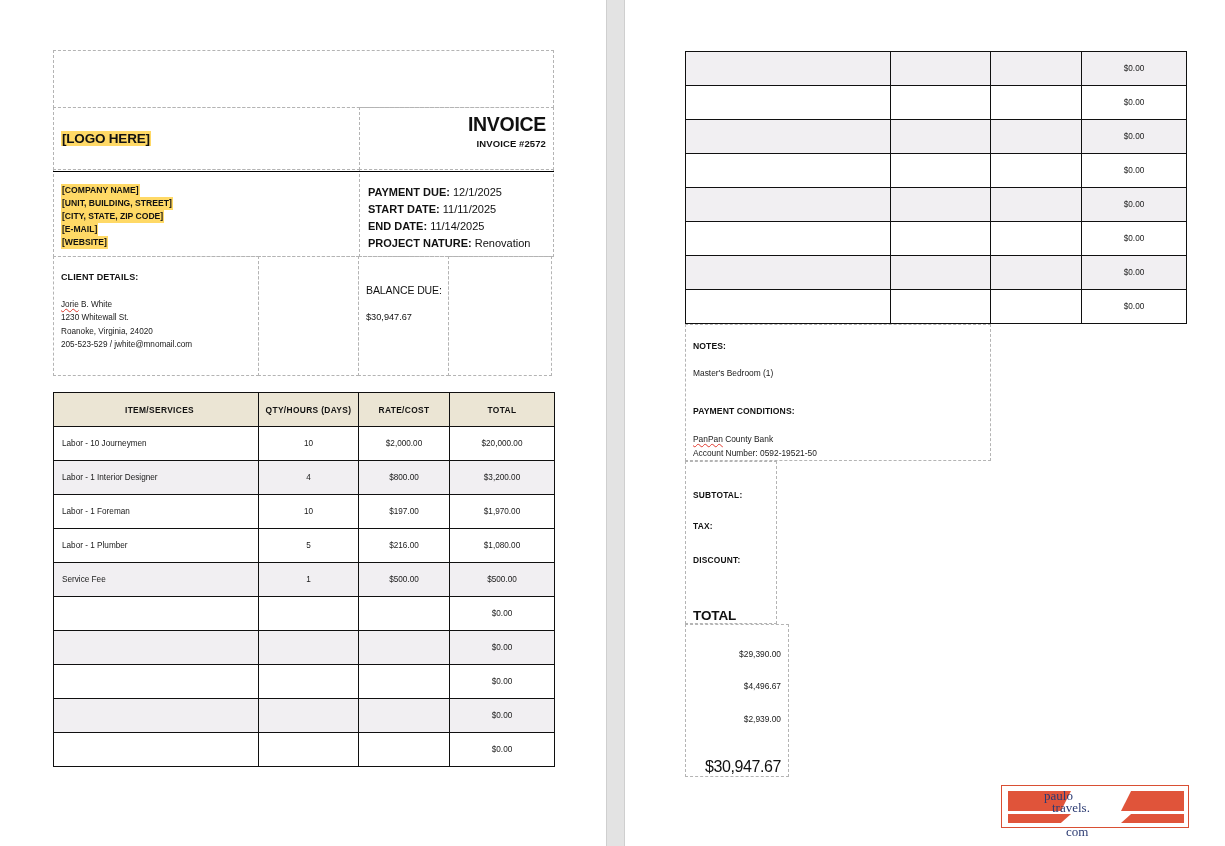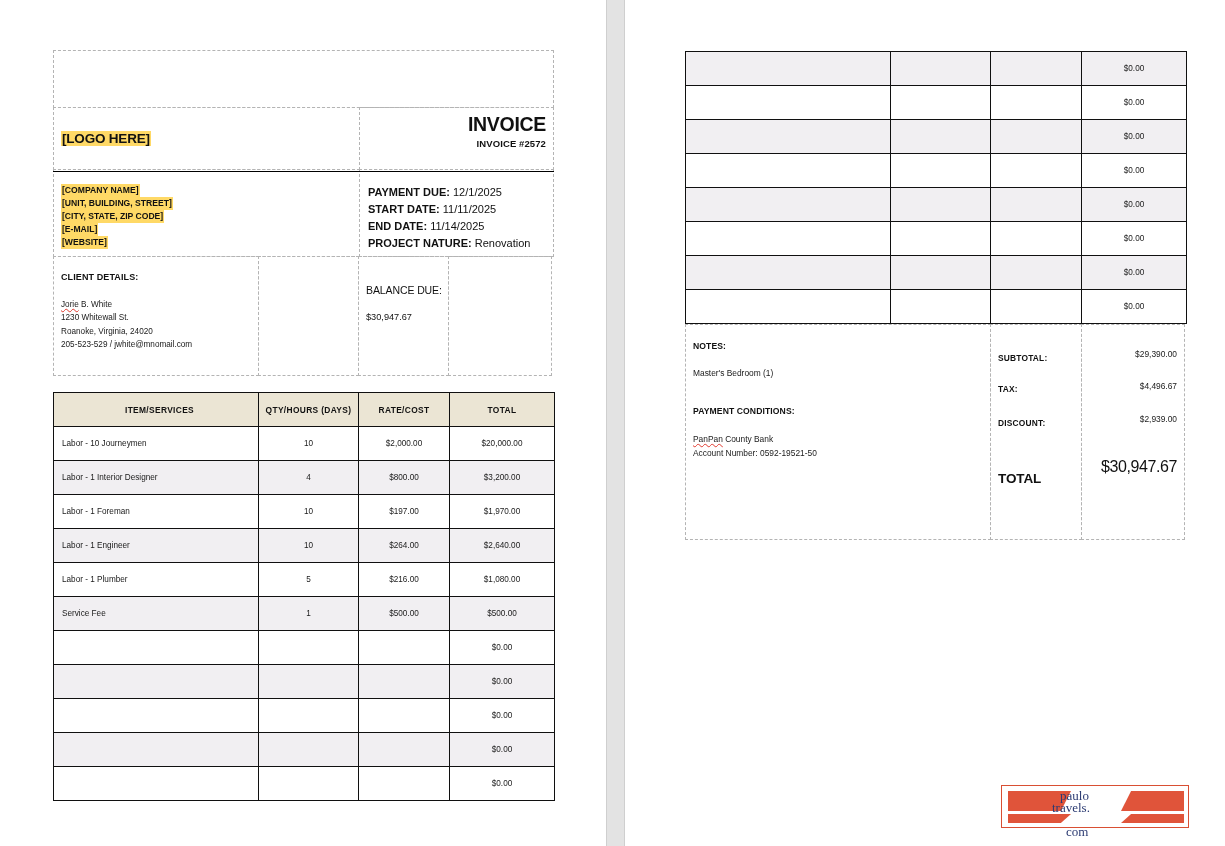--- a/index.html
+++ b/index.html
@@ -188,20 +188,21 @@
   }
 
   
   #summary-block {
     position: absolute;
     left: 60px;
     top: 324px;
     width: 501px;
     height: 216px;
     display: flex;
+    flex-direction: column;
   }
   .sumcell {
     border: 1px dashed #b4b4b4;
     margin-right: -1px;
     height: 216px;
   }
   #notes-cell   { width: 306px; padding: 16px 0 0 7px; }
   #totlabel-cell{ width: 92px;  padding: 28px 0 0 7px; }
   #totvalue-cell{ width: 104px; padding: 24px 7px 0 0; text-align: right; }
 
@@ -261,21 +262,21 @@
   #brand-text {
     position: absolute;
     left: 0; top: 0;
     width: 188px; height: 43px;
     font-family: "Liberation Serif", serif;
     color: #2b3a72;
     font-size: 13px;
     line-height: 1.08;
     z-index: 2;
   }
-  #brand-line1 { position: absolute; left: 58px; top: 3px; font-family: Liberation Serif, serif;  }
+  #brand-line1 { position: absolute; left: 42px; top: 3px; font-family: Liberation Serif, serif;  }
   #brand-line2 { position: absolute; left: 50px; top: 15px; }
   #brand-line3 { position: absolute; left: 64px; top: 39px; }
 </style>
 </head>
 <body>
 
 <div id="page-gutter"></div>
 
 <div class="sheet" id="sheet-left">
 
@@ -368,26 +369,20 @@
           <td class="c-qty">4</td>
           <td class="c-rate">$800.00</td>
           <td class="c-total">$3,200.00</td>
         </tr>
         <tr>
           <td class="c-item">Labor - 1 Foreman</td>
           <td class="c-qty">10</td>
           <td class="c-rate">$197.00</td>
           <td class="c-total">$1,970.00</td>
         </tr>
-        <tr class="row-alt">
-          <td class="c-item">Labor - 1 Engineer</td>
-          <td class="c-qty">10</td>
-          <td class="c-rate">$264.00</td>
-          <td class="c-total">$2,640.00</td>
-        </tr>
         <tr>
           <td class="c-item">Labor - 1 Plumber</td>
           <td class="c-qty">5</td>
           <td class="c-rate">$216.00</td>
           <td class="c-total">$1,080.00</td>
         </tr>
         <tr class="row-alt">
           <td class="c-item">Service Fee</td>
           <td class="c-qty">1</td>
           <td class="c-rate">$500.00</td>

